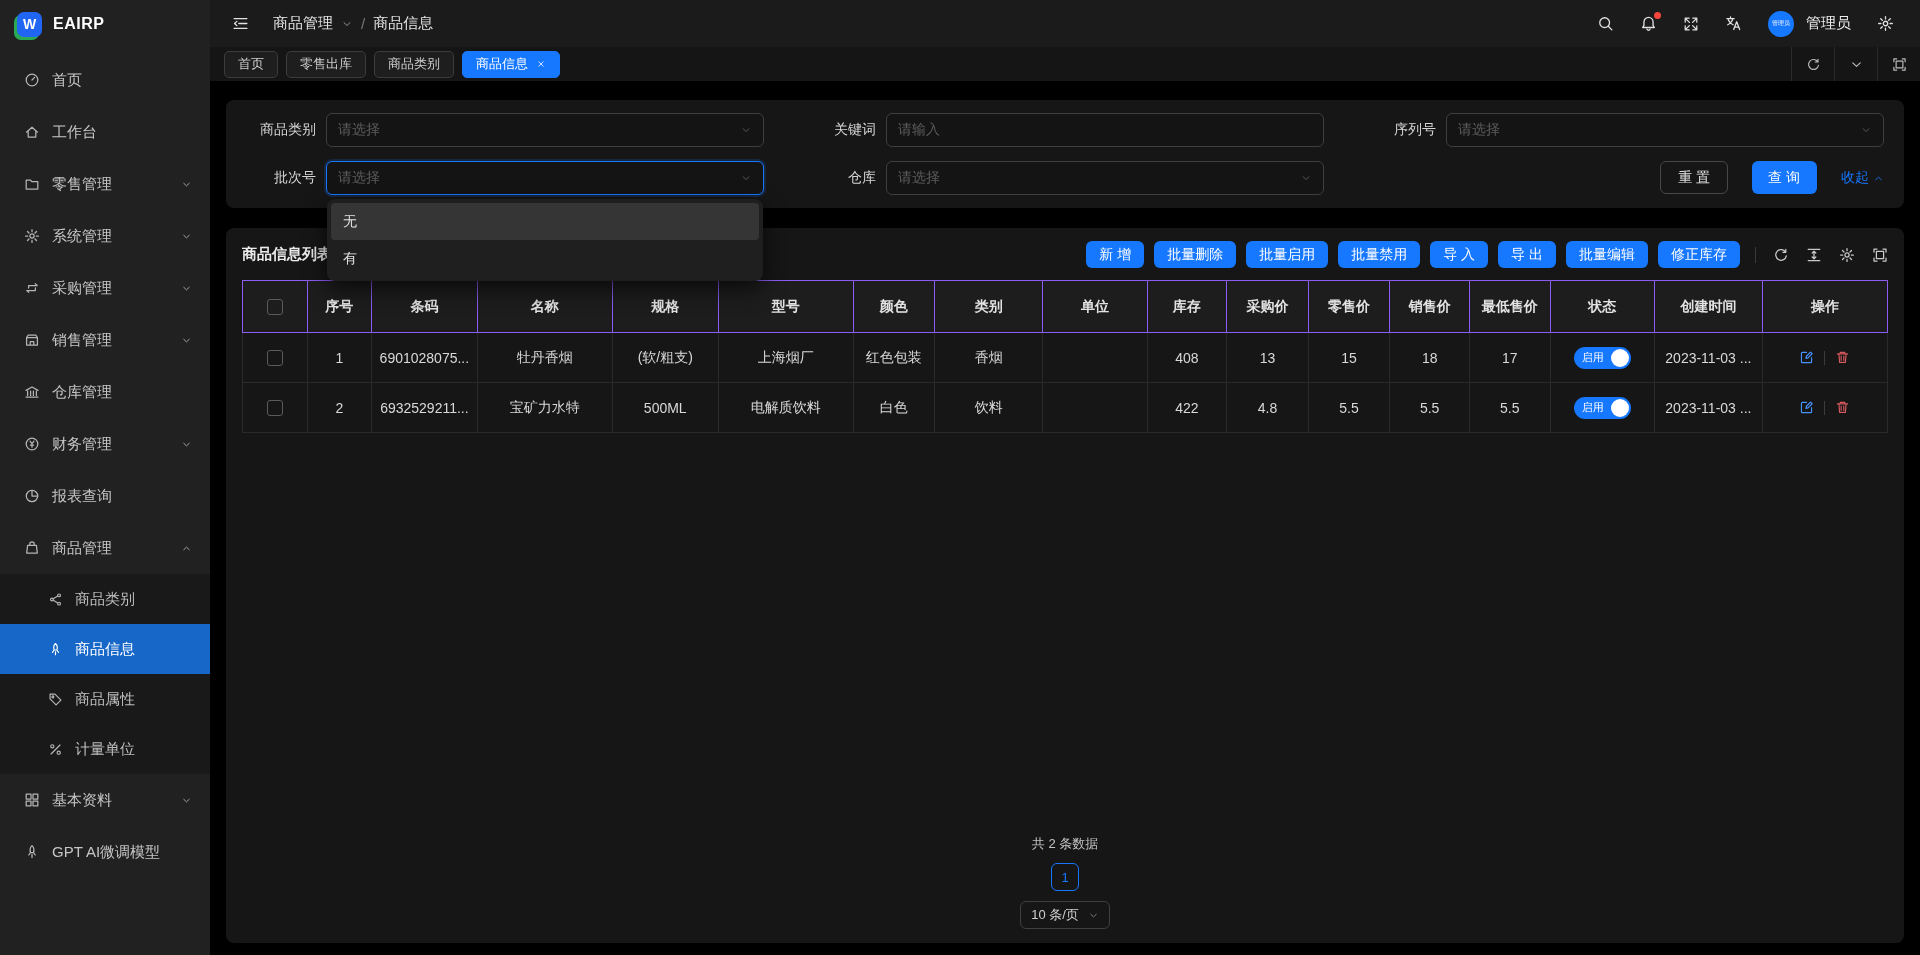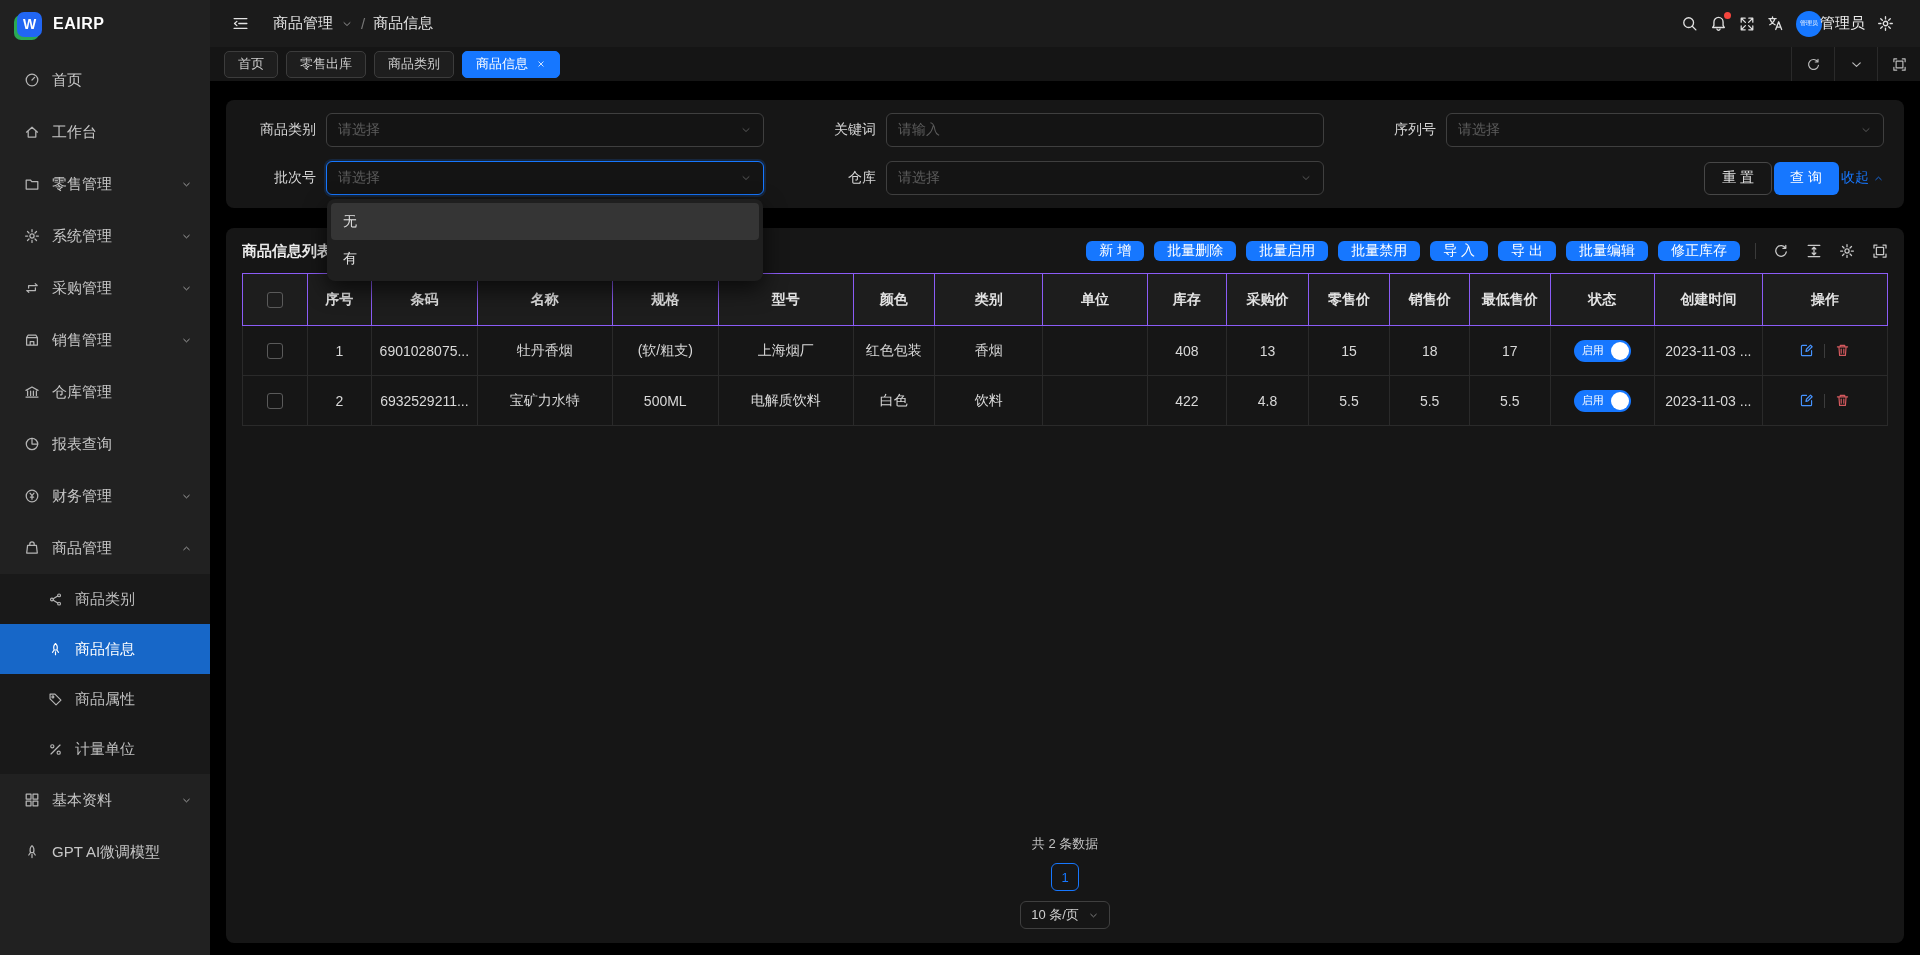--- a/index.html
+++ b/index.html
@@ -26,21 +26,21 @@
   .submenu .menu-item.active { background:var(--sidebar-active); color:#fff; }
   .submenu .menu-item.active svg { color:#fff; }
   .menu-item svg { color:#b5b5b5; flex-shrink:0; }
 
   
   .main { flex:1; min-width:0; display:flex; flex-direction:column; }
   .topbar { height:47px; background:#1b1b1b; display:flex; align-items:center; padding:0 26px 0 22px; gap:14px; }
   .fold-btn { color:#e2e2e2; display:flex; cursor:pointer; }
   .breadcrumb { display:flex; align-items:center; gap:8px; font-size:15px; color:#e3e3e3; margin-left:10px; }
   .bc-sep { color:#777; }
-  .topbar-right { margin-left:auto; display:flex; align-items:center; gap:12px; color:#e0e0e0; }
+  .topbar-right { margin-left:auto; display:flex; align-items:center; gap:26px; color:#e0e0e0; }
   .tb-icon { display:flex; cursor:pointer; position:relative; }
   .tb-icon .dot { position:absolute; top:-3px; right:-4px; width:7px; height:7px; border-radius:50%; background:#f5453d; }
   .avatar { width:26px; height:26px; border-radius:50%; background:var(--accent); display:flex;
     align-items:center; justify-content:center; color:#fff; font-size:6px; cursor:pointer; }
   .username { font-size:15px; color:#ededed; margin-left:-14px; cursor:pointer; }
 
   
   .tabbar { height:35px; background:#151515; display:flex; align-items:stretch; border-bottom:1px solid #000; }
   .tabs { display:flex; align-items:center; padding-left:14px; gap:8px; flex:1; }
   .tab { height:27px; padding:0 13px; display:flex; align-items:center; gap:8px; background:#1e1e1e;
@@ -54,38 +54,38 @@
   .content { flex:1; background:#000; padding:18px 16px 12px; display:flex; flex-direction:column; min-height:0; }
 
   .filter-panel { background:#161616; border-radius:8px; padding:13px 20px; margin-bottom:20px; }
   .filter-grid { display:grid; grid-template-columns:1fr 1fr 1fr; column-gap:42px; row-gap:14px; }
   .f-field { display:flex; align-items:center; gap:10px; }
   .f-label { width:70px; flex-shrink:0; text-align:right; font-size:14px; color:#d6d6d6; }
   .f-control { flex:1; height:34px; background:#141414; border:1px solid #3f3f3f; border-radius:6px;
     display:flex; align-items:center; padding:0 11px; font-size:14px; color:#5c5c5c; position:relative; cursor:pointer; }
   .f-control .ph { flex:1; }
   .f-control.focused { border-color:var(--accent); box-shadow:0 0 0 2px rgba(22,119,255,.17); }
-  .f-buttons { display:flex; align-items:center; justify-content:flex-end; gap:2px; }
+  .f-buttons { display:flex; justify-content:flex-end; gap:24px; }
   .btn { height:33px; padding:0 17px; border-radius:6px; font-size:14px; display:flex; align-items:center;
     cursor:pointer; border:none; }
   .btn-reset { background:transparent; border:1px solid #474747; color:#e2e2e2; }
   .btn-primary { background:var(--accent); color:#fff;padding-left:16px; }
   .collapse-link { color:var(--accent); font-size:14px; display:flex; align-items:center; gap:4px; cursor:pointer; }
 
   .dropdown { position:absolute; top:calc(100% + 5px); left:0; width:100%; background:#1f1f1f;
     border-radius:8px; padding:4px; box-shadow:0 8px 22px rgba(0,0,0,.65); z-index:50; }
   .dd-item { height:37px; display:flex; align-items:center; padding:0 12px; border-radius:4px;
     font-size:14px; color:#e2e2e2; cursor:pointer; }
   .dd-item.hovered { background:#353535; }
 
   .table-panel { flex:1; background:#161616; border-radius:8px; display:flex; flex-direction:column; min-height:0; }
   .panel-head { display:flex; align-items:center; padding:13px 16px 12px; }
   .panel-title { font-size:15px; font-weight:bold; color:#ebebeb; margin-right:auto; }
   .actions { display:flex; gap:10px; }
-  .btn-action { height:20px; padding:0 13px; background:var(--accent); color:#fff; border:none;
+  .btn-action { height:27px; padding:0 13px; background:var(--accent); color:#fff; border:none;
     border-radius:6px; font-size:14px; cursor:pointer; }
   .head-icons { display:flex; align-items:center; gap:17px; color:#c9c9c9; margin-left:15px;
     border-left:1px solid #3a3a3a; padding-left:17px; }
   .head-icons svg { cursor:pointer; }
 
   .table-wrap { padding:0 16px; }
   table { width:100%; border-collapse:collapse; table-layout:fixed; }
   th { background:#1d1d1d; height:52px; font-size:14px; color:#e3e3e3; font-weight:bold;
     border:1px solid #8b5cf6; text-align:center; }
   td { height:50px; background:#161616; font-size:14px; color:#d9d9d9; border:1px solid #2a2a2a;
@@ -176,36 +176,36 @@
           </span>
         </div>
         <div class="menu-item">
        <svg width="16" height="16" viewBox="0 0 16 16" fill="none" stroke="currentColor" stroke-width="1.25" stroke-linecap="round" stroke-linejoin="round">
             <path d="M2 6.4L8 3l6 3.4M3.6 7v4.4M6.6 7v4.4M9.4 7v4.4M12.4 7v4.4M2 13h12"></path>
           </svg>
           <span class="mi-label">仓库管理</span>
         </div>
         <div class="menu-item">
        <svg width="16" height="16" viewBox="0 0 16 16" fill="none" stroke="currentColor" stroke-width="1.25" stroke-linecap="round" stroke-linejoin="round">
+            <circle cx="8" cy="8" r="5.8"></circle>
+            <path d="M6 5.2l2 2.4 2-2.4M8 7.6v3.6M6.4 9.2h3.2"></path>
+          </svg>
+          <span class="mi-label">财务管理</span>
+          <span class="chev">
+            <svg width="11" height="11" viewBox="0 0 16 16" fill="none" stroke="currentColor" stroke-width="1.25" stroke-linecap="round" stroke-linejoin="round">
+              <path d="M4 6.2l4 3.8 4-3.8"></path>
+            </svg>
+          </span>
+        </div>
+        <div class="menu-item">
+       <svg width="16" height="16" viewBox="0 0 16 16" fill="none" stroke="currentColor" stroke-width="1.25" stroke-linecap="round" stroke-linejoin="round">
             <circle cx="8" cy="8" r="5.7"></circle>
             <path d="M8 2.3V8h5.7"></path>
           </svg>
           <span class="mi-label">报表查询</span>
-        </div>
-        <div class="menu-item">
-       <svg width="16" height="16" viewBox="0 0 16 16" fill="none" stroke="currentColor" stroke-width="1.25" stroke-linecap="round" stroke-linejoin="round">
-            <circle cx="8" cy="8" r="5.8"></circle>
-            <path d="M6 5.2l2 2.4 2-2.4M8 7.6v3.6M6.4 9.2h3.2"></path>
-          </svg>
-          <span class="mi-label">财务管理</span>
-          <span class="chev">
-            <svg width="11" height="11" viewBox="0 0 16 16" fill="none" stroke="currentColor" stroke-width="1.25" stroke-linecap="round" stroke-linejoin="round">
-              <path d="M4 6.2l4 3.8 4-3.8"></path>
-            </svg>
-          </span>
         </div>
         <div class="menu-item">
        <svg width="16" height="16" viewBox="0 0 16 16" fill="none" stroke="currentColor" stroke-width="1.25" stroke-linecap="round" stroke-linejoin="round">
             <path d="M3.6 5.4h8.8l.9 7.6H2.7zM5.8 5.4V4.1a2.2 2.2 0 0 1 4.4 0v1.3"></path>
           </svg>
           <span class="mi-label">商品管理</span>
           <span class="chev">
             <svg width="11" height="11" viewBox="0 0 16 16" fill="none" stroke="currentColor" stroke-width="1.25" stroke-linecap="round" stroke-linejoin="round">
               <path d="M4 9.8L8 6l4 3.8"></path>
             </svg>

